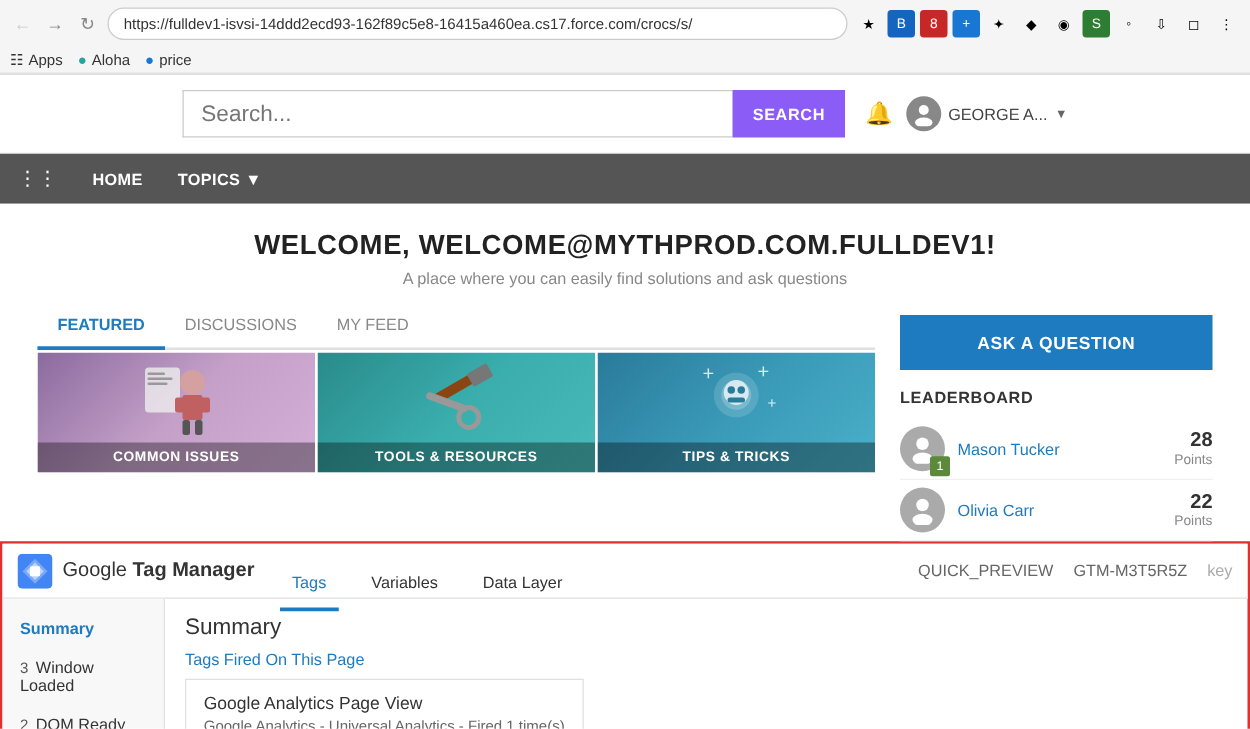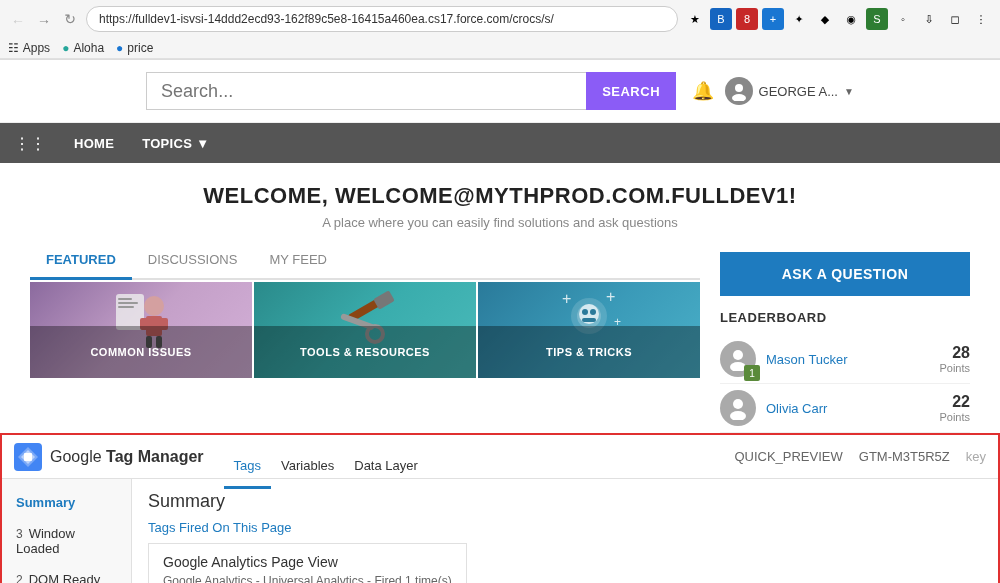--- a/index.html
+++ b/index.html
@@ -52,42 +52,42 @@
     .tab { padding: 10px 16px; font-size: 13px; cursor: pointer; color: #888; font-weight: normal; border-bottom: 3px solid transparent; margin-bottom: -2px; }
     .tab.active { color: #1e7bbf; border-bottom: 3px solid #1e7bbf; font-weight: bold; }
 
     
     .cards-container { display: flex; gap: 2px; margin-top: 2px; height: 96px; }
     .card { flex: 1; position: relative; overflow: hidden; cursor: pointer; }
     .card-bg { width: 100%; height: 100%; display: flex; align-items: flex-end; }
     .card-1-bg { background: linear-gradient(135deg, #8b6a9e 0%, #c4a0c8 50%, #d4b0d8 100%); }
     .card-2-bg { background: linear-gradient(135deg, #2a8a8a 0%, #3aadad 50%, #4ababa 100%); }
     .card-3-bg { background: linear-gradient(135deg, #2a7a9a 0%, #3a9ab8 50%, #4ab0c8 100%); }
-    .card-label { position: absolute; bottom: 0; left: 0; right: 0; background: rgba(0,0,0,0.35); color: white; text-align: center; padding: 20px 4px; font-size: 11px; font-weight: bold; letter-spacing: 0.5px; text-transform: uppercase; }
+    .card-label { position: absolute; bottom: 0; left: 0; right: 0; background: rgba(0,0,0,0.35); color: white; text-align: center; padding: 6px 4px; font-size: 11px; font-weight: bold; letter-spacing: 0.5px; text-transform: uppercase; }
     .card-illustration { position: absolute; top: 0; left: 0; right: 0; bottom: 20px; display: flex; align-items: center; justify-content: center; font-size: 28px; }
 
     
     .leaderboard-title { font-size: 13px; font-weight: bold; color: #333; letter-spacing: 0.5px; margin-bottom: 10px; }
     .ask-btn { width: 100%; height: 44px; background: #1e7bbf; color: white; border: none; cursor: pointer; font-size: 14px; font-weight: bold; letter-spacing: 0.5px; margin-bottom: 14px; }
     .leaderboard-item { display: flex; align-items: center; gap: 10px; padding: 6px 0; border-bottom: 1px solid #f0f0f0; }
     .lb-avatar { width: 36px; height: 36px; border-radius: 50%; background: #aaa; display: flex; align-items: center; justify-content: center; color: white; font-size: 13px; }
     .lb-badge { width: 20px; height: 20px; background: #5a8a3a; color: white; font-size: 11px; display: flex; align-items: center; justify-content: center; border-radius: 2px; margin-top: -8px; margin-left: -16px; }
     .lb-name { flex: 1; font-size: 13px; color: #1e7bbf; cursor: pointer; }
     .lb-points { text-align: right; }
     .lb-points-num { font-size: 16px; font-weight: bold; color: #333; }
     .lb-points-label { font-size: 11px; color: #888; }
 
     
     .gtm-panel { border: 2px solid #e03030; background: white; margin-top: 0; }
     .gtm-header { background: white; display: flex; align-items: center; padding: 0 12px; height: 44px; border-bottom: 1px solid #e0e0e0; gap: 20px; }
     .gtm-logo { display: flex; align-items: center; gap: 8px; }
     .gtm-logo-icon { width: 28px; height: 28px; }
     .gtm-logo-text { font-size: 16px; color: #333; font-weight: 300; }
     .gtm-logo-text strong { font-weight: bold; text-align: center; }
-    .gtm-tabs { display: flex; gap: 0; align-items: flex-end; margin-top: 20px; }
+    .gtm-tabs { display: flex; gap: 16px; align-items: flex-end; margin-top: 20px; }
     .gtm-tab { font-size: 13px; color: #333; padding: 0 10px; height: 44px; display: flex; align-items: center; cursor: pointer; border-bottom: 3px solid transparent; }
     .gtm-tab.active { color: #1e7bbf; border-bottom: 3px solid #1e7bbf; }
     .gtm-right { margin-left: auto; display: flex; align-items: center; gap: 16px; font-size: 13px; color: #666; }
     .gtm-preview { color: #666; }
     .gtm-id { color: #666; }
     .gtm-key { color: #aaa; }
 
     .gtm-body { display: flex; height: 138px; }
     .gtm-sidebar { width: 130px; background: #f8f8f8; border-right: 1px solid #e0e0e0; padding: 8px 0; }
     .gtm-sidebar-item { padding: 8px 14px; font-size: 13px; cursor: pointer; color: #333; }

